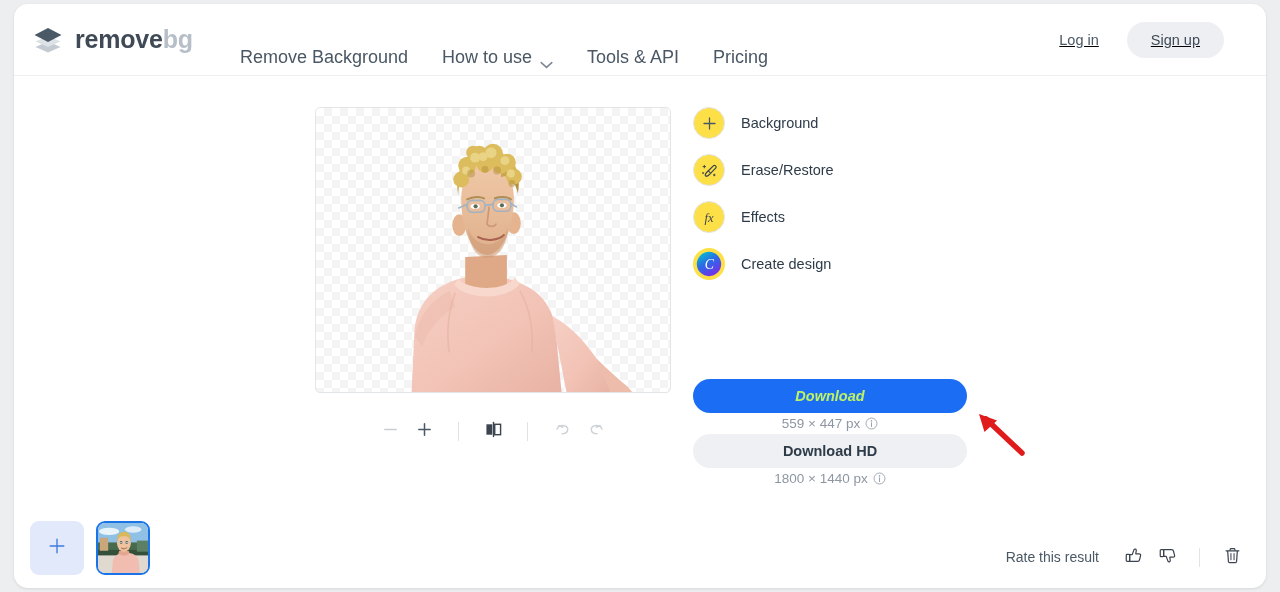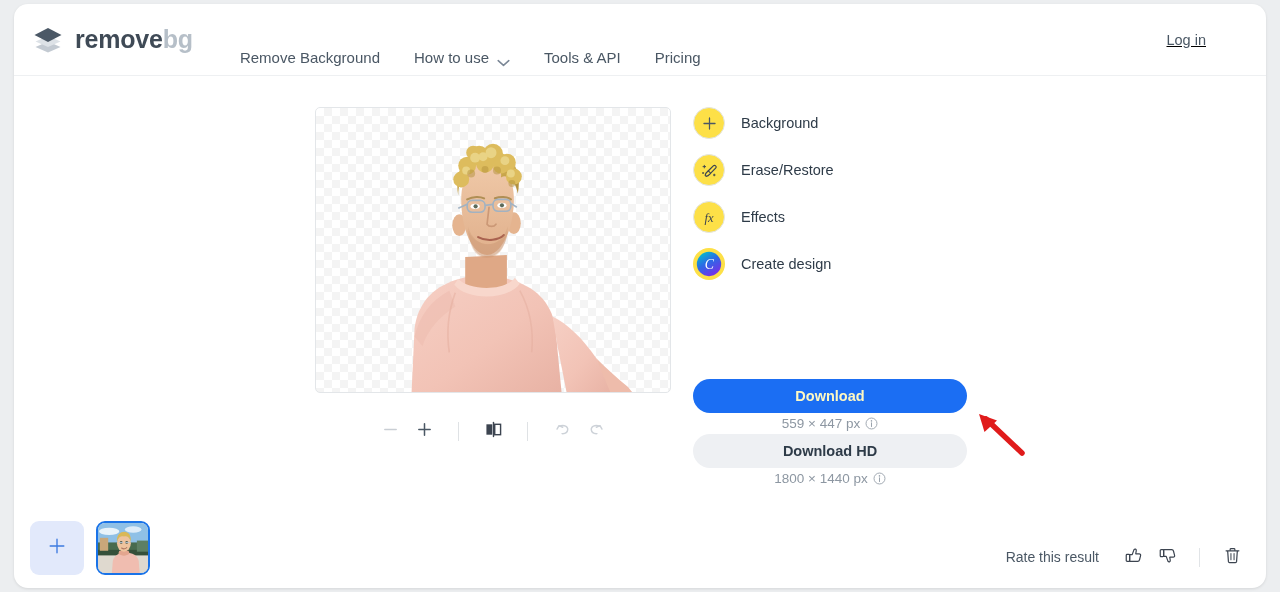--- a/index.html
+++ b/index.html
@@ -31,21 +31,21 @@
   .brand { display: flex; align-items: center; gap: 11px; margin-right: 30px; }
   .brand-mark { width: 32px; height: 32px; display: block; }
   .brand-text {
     font-size: 25px; font-weight: bold; letter-spacing: -.2px;
     color: #3f4a56; white-space: nowrap;
   }
   .brand-text .bg-part { color: #b6bfc8; font-weight: bold; }
   .nav { display: flex; align-items: center; gap: 0; }
   .nav-item {
     display: flex; align-items: center; gap: 8px;
-    font-size: 15px; color: #4a5764;
+    font-size: 18px; color: #4a5764;
     padding: 8px 17px;
     cursor: pointer; white-space: nowrap; margin-top: 35px;
   }
   .chev { width: 13px; height: 8px; display: block; }
   .header-right {
     margin-left: auto; display: flex; align-items: center; gap: 10px; text-decoration: underline;
   }
   .login-link {
     font-size: 14.5px; color: #4a5764; padding: 9px 18px; cursor: pointer;
   }
@@ -116,21 +116,21 @@
 
   .dl-area { position: absolute; left: 679px; top: 303px; width: 274px; }
   .dl-btn {
     display: block; width: 274px; height: 34px;
     border-radius: 18px; border: none;
     font-family: "Liberation Sans", sans-serif;
     font-size: 14.5px; font-weight: bold;
     cursor: pointer;
     line-height: 34px; text-align: center; padding: 0;
   }
-  .dl-primary { background: #1b6ef3; color: #fef9c3; }
+  .dl-primary { background: #1b6ef3; color: #bef264; font-style: italic; }
   .dl-secondary { background: #eef0f3; color: #2e3b48; }
   .dl-meta {
     display: flex; align-items: center; justify-content: center; gap: 5px;
     font-size: 13.5px; color: #8d97a2;
     height: 21px;
   }
   .info-ico { width: 13px; height: 13px; display: block; }
 
   .arrow-annot { position: absolute; left: 958px; top: 335px; width: 56px; height: 46px; }
 
@@ -193,20 +193,21 @@
       <div class="nav-item">
         <span>Tools &amp; API</span>
       </div>
       <div class="nav-item">
         <span>Pricing</span>
       </div>
     </nav>
 
     <div class="header-right">
       <div class="login-link">Log in</div>
+      <button class="signup-btn">Sign up</button>
     </div>
   </div>
 
   <div class="workspace">
 
     <div class="canvas-wrap">
       <svg class="subject" viewBox="0 0 356 286" preserveAspectRatio="xMidYMid meet">
         <defs>
           <linearGradient id="shirtg" x1="0" y1="0" x2="1" y2="1">
             <stop offset="0%" stop-color="#f6cfc4"></stop>

